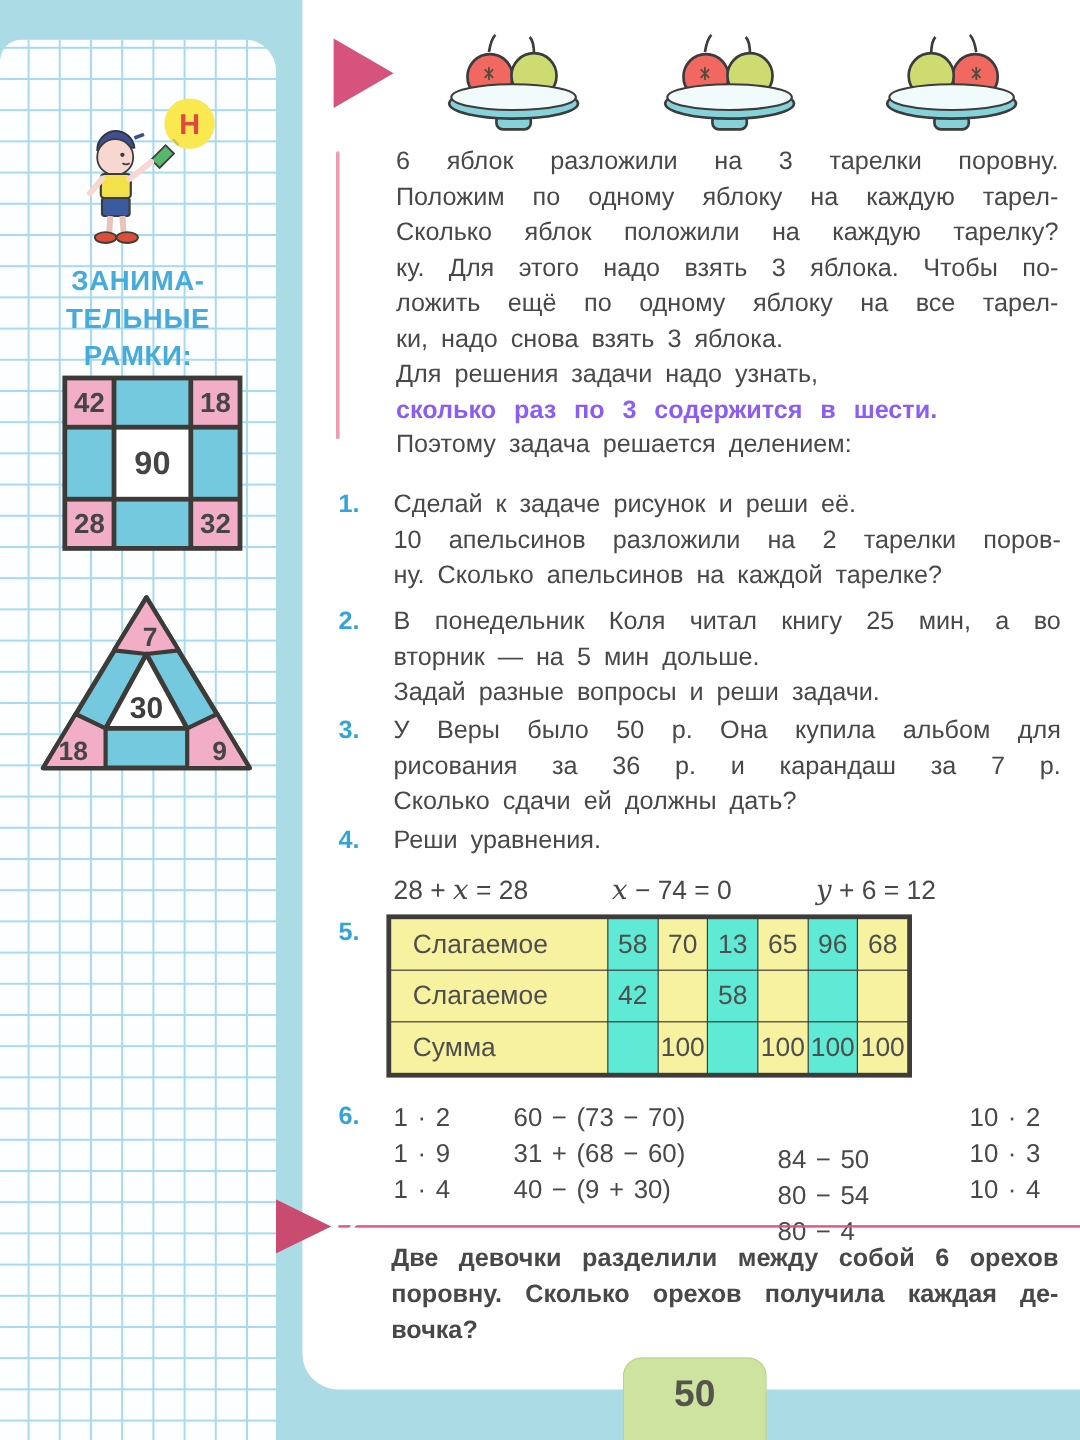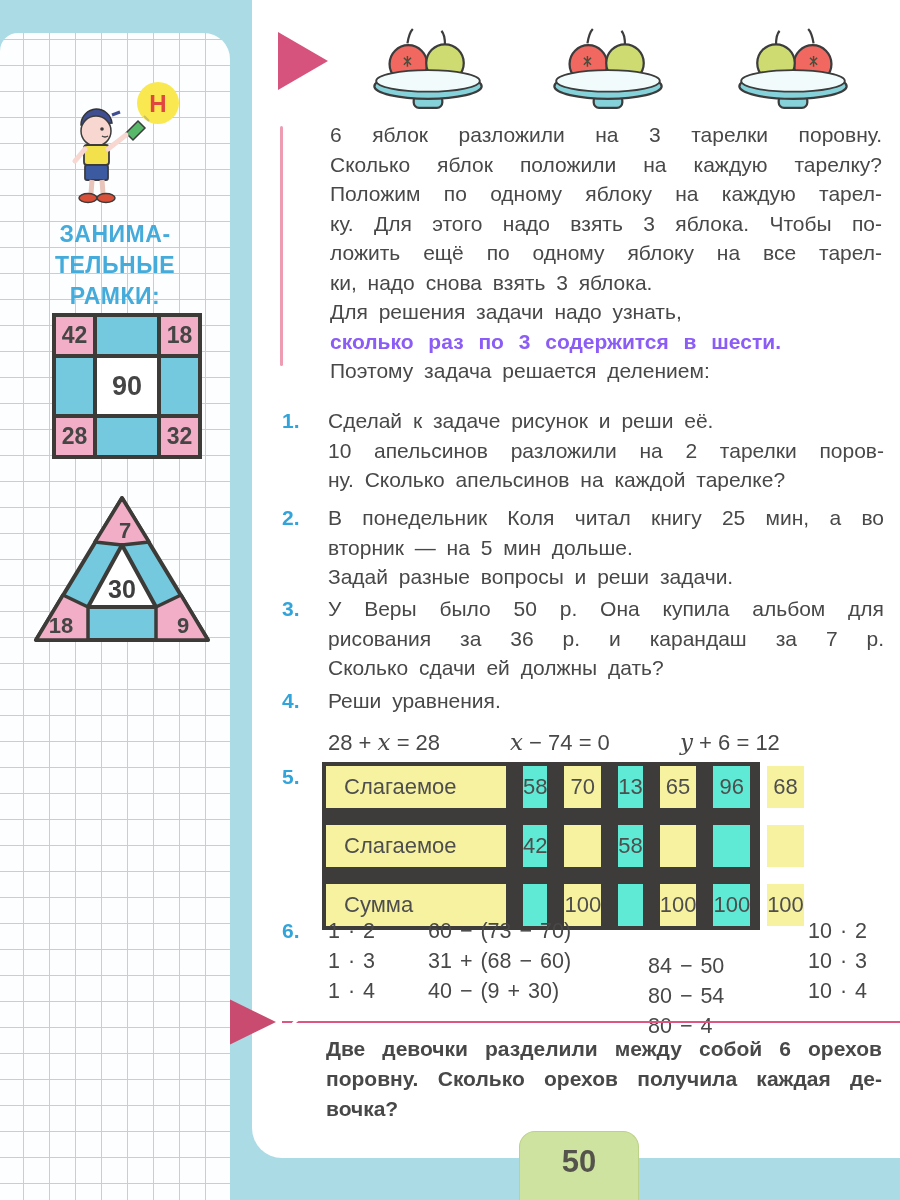--- a/index.html
+++ b/index.html
@@ -72,21 +72,21 @@
   .p5{top:762px;} .p6{top:916px;}
 
   .equations{display:flex;margin-top:13px;font-size:22px;}
   .eq{display:block;}
   .eq1{width:182px;} .eq2{width:170px;} .eq3{flex:1;}
   .var{font-family:"DejaVu Serif",serif;font-style:italic;font-size:23px;}
 
   .sum-table{
     margin-left:-6px;background:#3e3c3a;display:grid;box-sizing:border-box;
     grid-template-columns:180px repeat(6,1fr);grid-auto-rows:42px;
-    gap:17px;padding:4px;width:438px;
+    gap:1px;padding:4px;width:438px;
   }
   .sum-table .cell{display:flex;align-items:center;justify-content:center;
     background:#5eead4;font-size:22px;color:#4e4e4e;}
   .sum-table .lbl{justify-content:flex-start;padding-left:18px;background:#f7f2a0;}
   .sum-table .y{background:#f7f2a0;}
 
   .expr-cols{display:flex;}
   .expr-cols .line{line-height:30px;font-size:21.5px;word-spacing:2px;}
   .col-a{width:100px;} .col-b{width:220px;} .col-c{width:160px;margin-top:35px;} .col-d{flex:1;}
 
@@ -140,22 +140,22 @@
   <div class="plate plate3">
     <svg width="152" height="92" viewBox="0 0 170 100">
       <use href="#plateg" transform="translate(170,0) scale(-1,1)"></use>
     </svg>
   </div>
 
   <div class="intro-rule"></div>
   <div class="intro">
     <div>
         <div class="line j">6 яблок разложили на 3 тарелки поровну.</div>
+        <div class="line j">Положим по одному яблоку на каждую тарел-</div>
         <div class="line j">Сколько яблок положили на каждую тарелку?</div>
-        <div class="line j">Положим по одному яблоку на каждую тарел-</div>
         <div class="line j">ку. Для этого надо взять 3 яблока. Чтобы по-</div>
         <div class="line j">ложить ещё по одному яблоку на все тарел-</div>
         <div class="line">ки, надо снова взять 3 яблока.</div>
       </div>
     <div class="line">Для решения задачи надо узнать,</div>
     <div class="line bold-line">сколько раз по 3 содержится в шести.</div>
     <div class="line">Поэтому задача решается делением:</div>
   </div>
 
   <div class="problem p1">
@@ -226,21 +226,21 @@
         <div class="cell y">100</div>
       </div>
     </div>
   </div>
 
   <div class="problem p6">
     <div class="num">6.</div>
     <div class="body expr-cols">
       <div class="col-a">
           <div class="line">1 · 2</div>
-          <div class="line">1 · 3</div>
+          <div class="line">1 · 9</div>
           <div class="line">1 · 4</div>
         </div>
       <div class="col-b">
           <div class="line">60 − (73 − 70)</div>
           <div class="line">31 + (68 − 60)</div>
           <div class="line">40 − (9 + 30)</div>
         </div>
       <div class="col-c">
           <div class="line">84 − 50</div>
           <div class="line">80 − 54</div>

